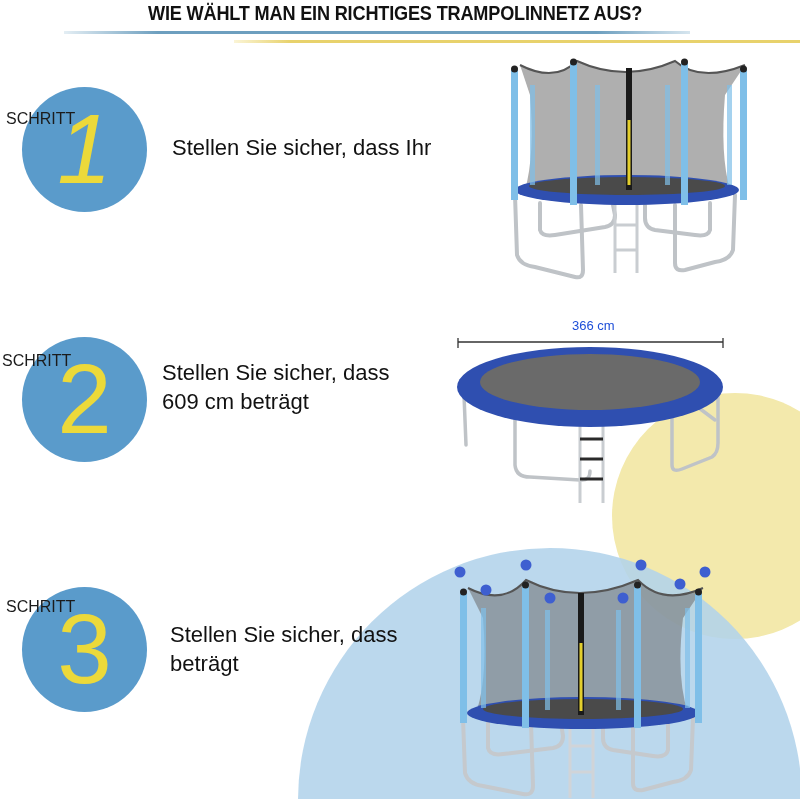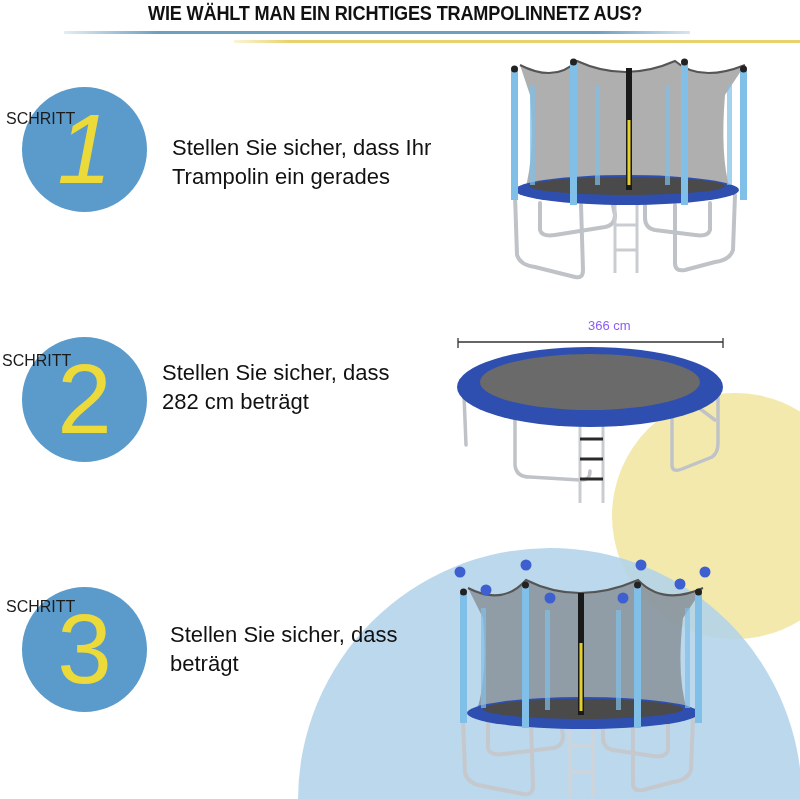--- a/index.html
+++ b/index.html
@@ -9,39 +9,38 @@
   .title { position:absolute; left:148px; top:2px; font-family:"Liberation Sans", sans-serif; font-weight:bold; font-size:19.5px; color:#111; letter-spacing:-0.2px; white-space:nowrap; transform:scaleX(0.93); transform-origin:left top; }
   .line-blue { position:absolute; left:64px; top:31px; width:626px; height:3px; background:linear-gradient(90deg, rgba(120,170,200,0.2), #6d9fbf 15%, #6d9fbf 85%, rgba(120,170,200,0.3)); }
   .line-yellow { position:absolute; left:234px; top:40px; width:566px; height:3px; background:linear-gradient(90deg, rgba(240,220,120,0.3), #e8d26c 10%, #e8d26c); }
   .badge { position:absolute; left:22px; width:125px; height:125px; border-radius:50%; background:#5a9bcb; }
   .badge-num { position:absolute; left:0; right:0; top:6px; text-align:center; font-size:98px; line-height:112px; color:#ecd93a; font-family:"Liberation Sans", sans-serif; }
   .badge-num.italic { font-style:italic; }
   .schritt { position:absolute; font-size:16px; color:#1b1b1b; font-family:Liberation Sans, sans-serif; }
   .step-text { position:absolute; font-size:22px; line-height:29px; color:#111; font-family:"Liberation Sans", sans-serif; }
   .step-text div { white-space:nowrap; }
   .img { position:absolute; }
-  .dim-label { position:absolute; left:572px; top:318px; font-size:13px; color:#8b5cf6;margin-left:16px; }
+  .dim-label { position:absolute; left:572px; top:318px; font-size:13px; color:#1d4ed8; }
 </style>
 </head>
 <body>
 
 <div class="bg-yellow"></div>
 <div class="bg-blue"></div>
 
 <div class="title">WIE WÄHLT MAN EIN RICHTIGES TRAMPOLINNETZ AUS?</div>
 <div class="line-blue"></div>
 <div class="line-yellow"></div>
 
 <div class="badge" style="top:87px;">
   <div class="badge-num italic">1</div>
 </div>
 <div class="schritt" style="left:6px; top:110px;">SCHRITT</div>
 <div class="step-text" style="left:172px; top:117px;margin-top:16px;">
   <div>Stellen Sie sicher, dass Ihr</div>
-  <div>Trampolin ein gerades</div>
 </div>
 
 <svg class="img" style="left:495px; top:55px;" width="265" height="225" viewBox="0 0 265 225">
 
   <g stroke="#bfc3c7" stroke-width="4" fill="none" stroke-linecap="round">
     <path d="M20 140 L22 200 Q25 210 40 212 L80 222 Q88 224 88 215 L86 150"></path>
     <path d="M45 148 L45 175 Q47 182 60 180 L110 172 Q120 170 120 160 L118 150"></path>
     <path d="M240 140 L238 195 Q235 205 220 207 L190 215 Q180 217 180 208 L180 150"></path>
     <path d="M215 148 L215 175 Q213 182 200 180 L160 175 Q150 173 150 163 L150 150"></path>
   </g>
@@ -79,21 +78,21 @@
       <circle cx="248.5" cy="14" r="3.5"></circle>
   </g>
 </svg>
 
 <div class="badge" style="top:337px;">
   <div class="badge-num">2</div>
 </div>
 <div class="schritt" style="left:2px; top:352px;">SCHRITT</div>
 <div class="step-text" style="left:162px; top:358px;">
   <div>Stellen Sie sicher, dass</div>
-  <div>282 cm beträgt</div>
+  <div>609 cm beträgt</div>
 </div>
 
 <div class="dim-label">366 cm</div>
 <svg class="img" style="left:450px; top:335px;" width="280" height="175" viewBox="0 0 280 175">
 
   <g stroke="#333" stroke-width="1.3" fill="none">
     <line x1="8" y1="7" x2="273" y2="7"></line>
     <line x1="8" y1="3" x2="8" y2="13"></line>
     <line x1="273" y1="3" x2="273" y2="13"></line>
   </g>

